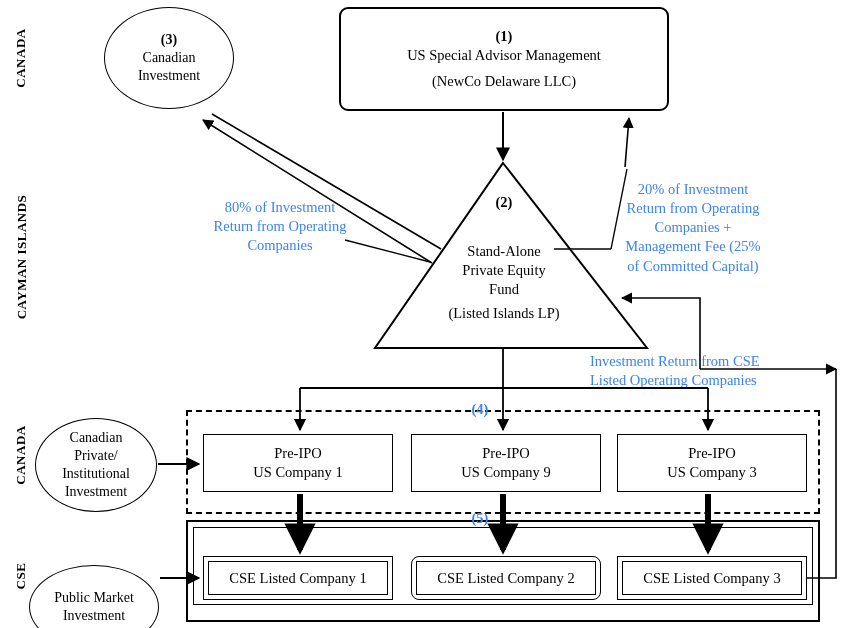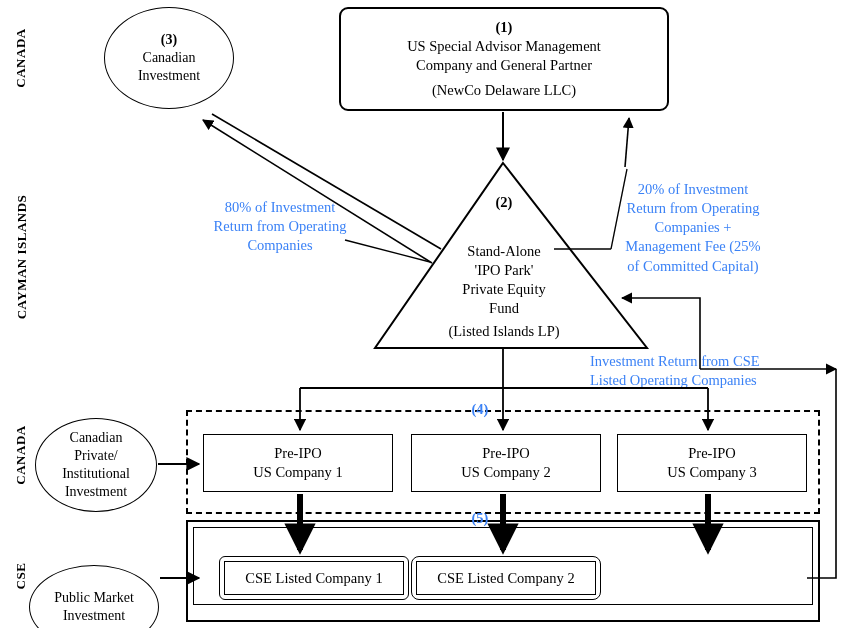--- a/index.html
+++ b/index.html
@@ -135,21 +135,20 @@
 <div id="canvas">
 
   <div class="lane-label rot" style="left:-14px; top:50px; width:70px;">CANADA</div>
   <div class="lane-label rot" style="left:-48px; top:249px; width:140px;">CAYMAN ISLANDS</div>
   <div class="lane-label rot" style="left:-14px; top:447px; width:70px;">CANADA</div>
   <div class="lane-label rot" style="left:-7px; top:568px; width:56px;">CSE</div>
 
   <div class="box rounded" style="left:339px; top:7px; width:330px; height:104px;">
     <div class="tag">(1)</div>
     <div>US Special Advisor Management</div>
-    <div>Company and General Partner</div>
     <div style="height:6px;"></div>
     <div>(NewCo Delaware LLC)</div>
   </div>
 
   <div class="ellipse" style="left:104px; top:7px; width:130px; height:102px;">
     <div class="tag">(3)</div>
     <div>Canadian</div>
     <div>Investment</div>
   </div>
 
@@ -163,21 +162,20 @@
   <div class="ellipse" style="left:29px; top:565px; width:130px; height:84px;">
     <div>Public Market</div>
     <div>Investment</div>
   </div>
 
   <div class="tri-label" style="left:424px; top:193px; width:160px;">
     <span class="tag">(2)</span>
   </div>
   <div class="tri-label" style="left:412px; top:242px; width:184px;">
     <div>Stand-Alone</div>
-    <div>'IPO Park'</div>
     <div>Private Equity</div>
     <div>Fund</div>
     <div style="height:5px;"></div>
     <div>(Listed Islands LP)</div>
   </div>
 
   <div class="free-text" style="left:190px; top:198px; width:180px;">80% of Investment
 Return from Operating
 Companies</div>
   <div class="free-text" style="left:598px; top:180px; width:190px;">20% of Investment
@@ -190,39 +188,44 @@
 
   <div class="group-dashed" style="left:186px; top:410px; width:634px; height:104px;"></div>
   <div class="free-text tag" style="left:450px; top:400px; width:60px;">(4)</div>
 
   <div class="box" style="left:203px; top:434px; width:190px; height:58px;">
     <div>Pre-IPO</div>
     <div>US Company 1</div>
   </div>
   <div class="box" style="left:411px; top:434px; width:190px; height:58px;">
     <div>Pre-IPO</div>
-    <div>US Company 2</div>
+    <div>US Company 9</div>
   </div>
   <div class="box" style="left:617px; top:434px; width:190px; height:58px;">
     <div>Pre-IPO</div>
     <div>US Company 3</div>
   </div>
 
   <div class="group-solid" style="left:186px; top:520px; width:634px; height:102px;"></div>
   <div class="group-solid-inner" style="left:193px; top:527px; width:620px; height:78px;"></div>
   <div class="free-text tag" style="left:450px; top:509px; width:60px;">(5)</div>
 
-  <div class="cse-box" style="left:219px; top:556px; width:190px; height:44px;border-radius:6px;">
+  <div class="cse-box" style="left:203px; top:556px; width:190px; height:44px;">
     <div class="inner">
         <span>CSE Listed Company 1</span>
       </div>
   </div>
   <div class="cse-box" style="left:411px; top:556px; width:190px; height:44px;border-radius:8px;">
     <div class="inner">
         <span>CSE Listed Company 2</span>
+      </div>
+  </div>
+  <div class="cse-box" style="left:617px; top:556px; width:190px; height:44px;">
+    <div class="inner">
+        <span>CSE Listed Company 3</span>
       </div>
   </div>
 
   <svg class="overlay" viewBox="0 0 847 628">
     <defs>
       <marker id="arrow" viewBox="0 0 10 10" refX="9" refY="5" markerWidth="7" markerHeight="7" orient="auto-start-reverse">
         <path d="M 0 0 L 10 5 L 0 10 z" fill="#000"></path>
       </marker>
       <marker id="arrowbig" viewBox="0 0 10 10" refX="8.5" refY="5" markerWidth="5.2" markerHeight="5.2" orient="auto-start-reverse">
         <path d="M 0 0 L 10 5 L 0 10 z" fill="#000"></path>

